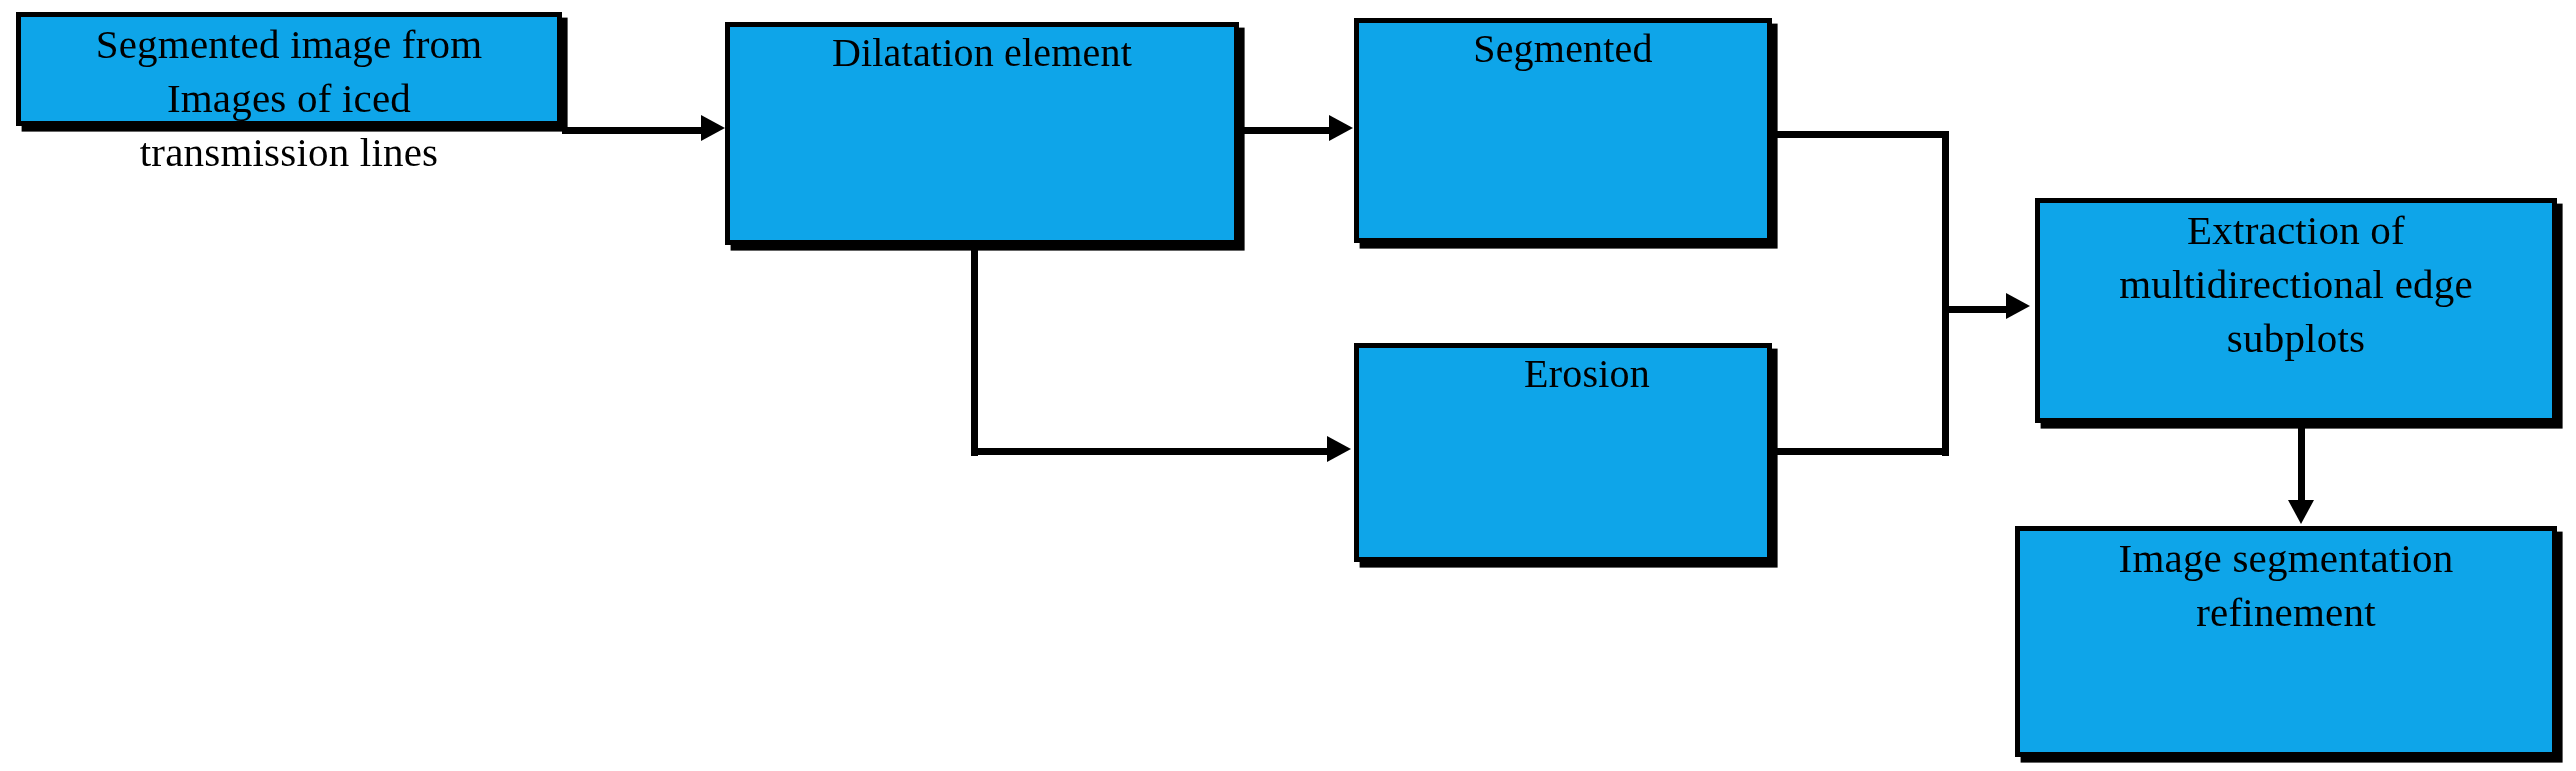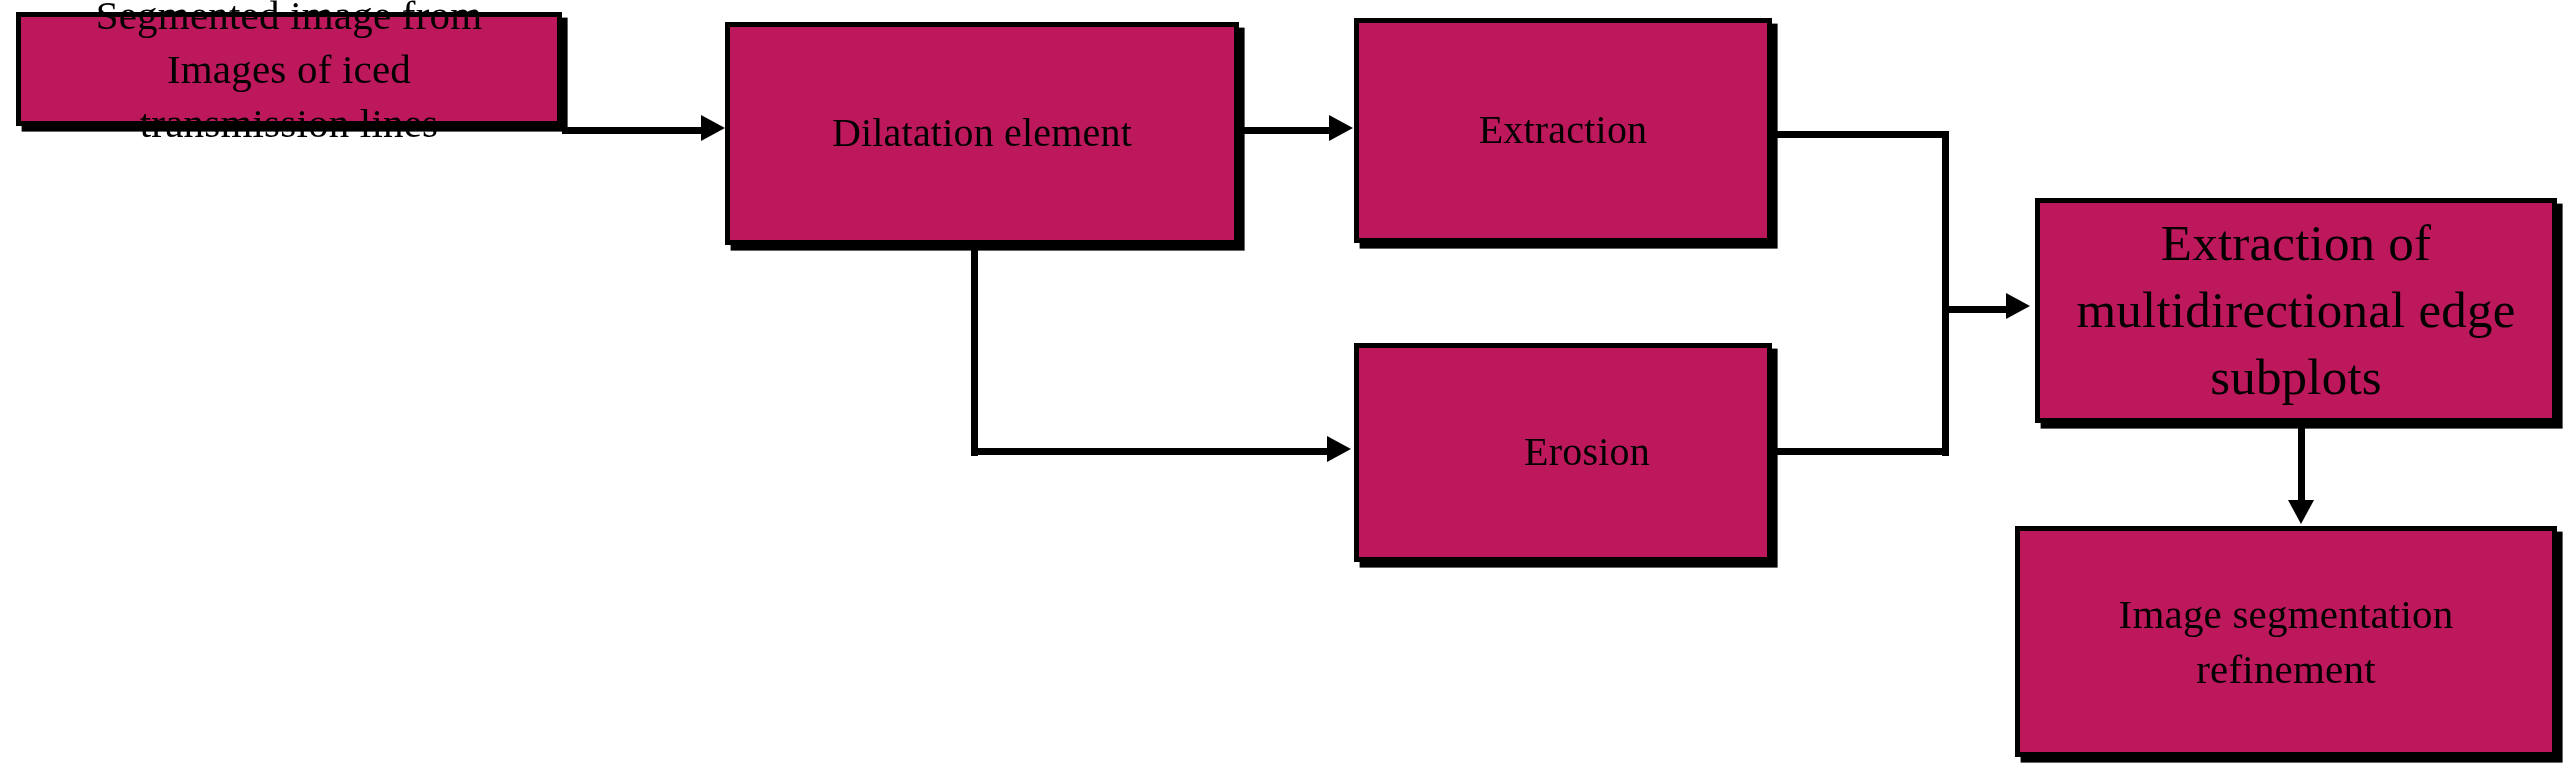--- a/index.html
+++ b/index.html
@@ -15,25 +15,24 @@
     position: relative;
     width: 2576px;
     height: 771px;
     background: #ffffff;
     overflow: hidden;
   }
   
   .node {
     position: absolute;
     box-sizing: border-box;
-    background: #be185d;
+    background: #0ea5e9;
     border: 5.6px solid #000000;
     box-shadow: 5.6px 5.6px 0 0 #000000;
     display: flex;
-    align-items: center;
     justify-content: center;
     text-align: center;
     z-index: 5;
   }
   .node-label {
     display: block;
     color: #000000;
     font-size: 40px;
     line-height: 1.32;
     letter-spacing: 0.2px;
@@ -42,21 +41,21 @@
   }
   
   #node-input        { left: 16px;   top: 12px;  width: 546px; height: 114px; }
   #node-structuring  { left: 725px;  top: 22px;  width: 514px; height: 223px; }
   #node-dilatation   { left: 1354px; top: 17.5px;  width: 418px; height: 225px; }
   #node-erosion      { left: 1354px; top: 343px; width: 418px; height: 219px; padding-left: 48px; }
   #node-extraction   { left: 2035px; top: 198px; width: 522px; height: 225px; }
   #node-refinement   { left: 2015px; top: 526px; width: 542px; height: 231px; }
 
   #node-input .node-label       { font-size: 41px; }
-  #node-extraction .node-label  { font-size: 51px; }
+  #node-extraction .node-label  { font-size: 41px; }
   #node-refinement .node-label  { font-size: 41px; }
 
   
   .edge-h, .edge-v {
     position: absolute;
     background: #000000;
     z-index: 2;
   }
   .edge-h { height: 7.2px; }
   .edge-v { width: 7.2px; }
@@ -115,21 +114,21 @@
     <span class="node-label">Segmented image from
 Images of iced
 transmission lines</span>
   </div>
 
   <div class="node" id="node-structuring">
     <span class="node-label">Dilatation element</span>
   </div>
 
   <div class="node" id="node-dilatation">
-    <span class="node-label">Extraction</span>
+    <span class="node-label">Segmented</span>
   </div>
 
   <div class="node" id="node-erosion">
     <span class="node-label">Erosion</span>
   </div>
 
   <div class="node" id="node-extraction">
     <span class="node-label">Extraction of
 multidirectional edge
 subplots</span>

